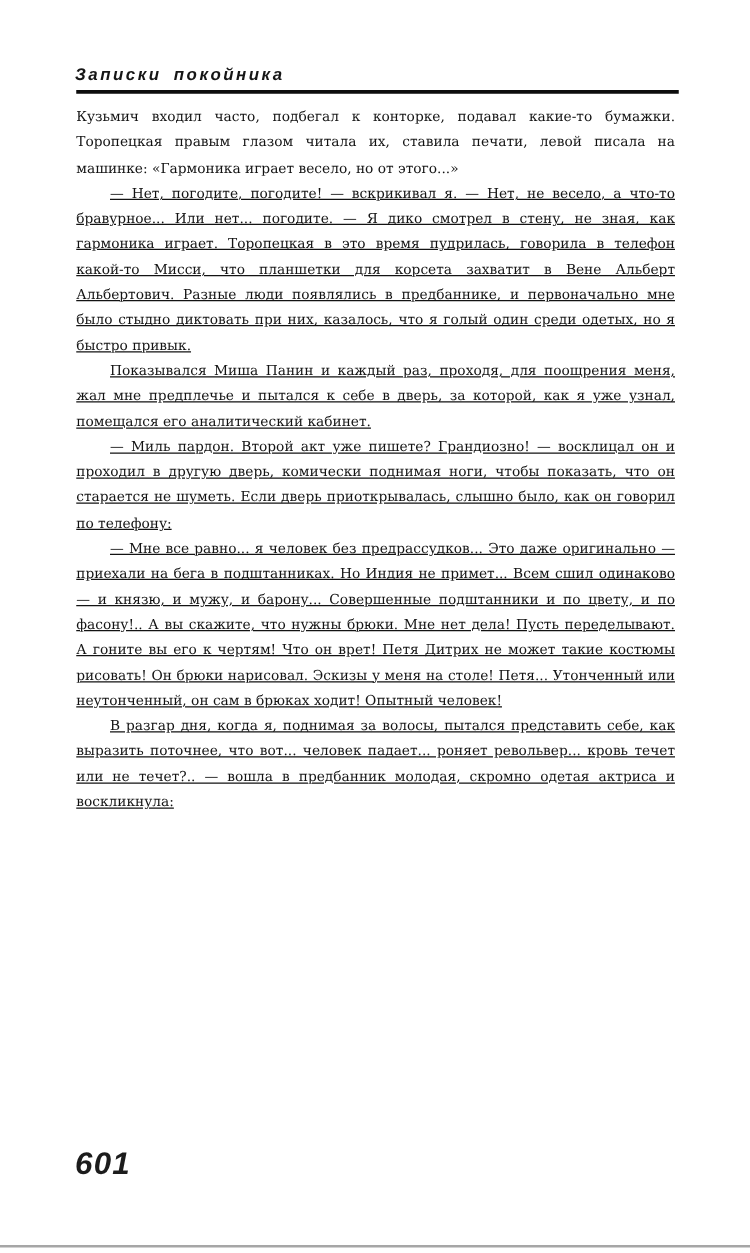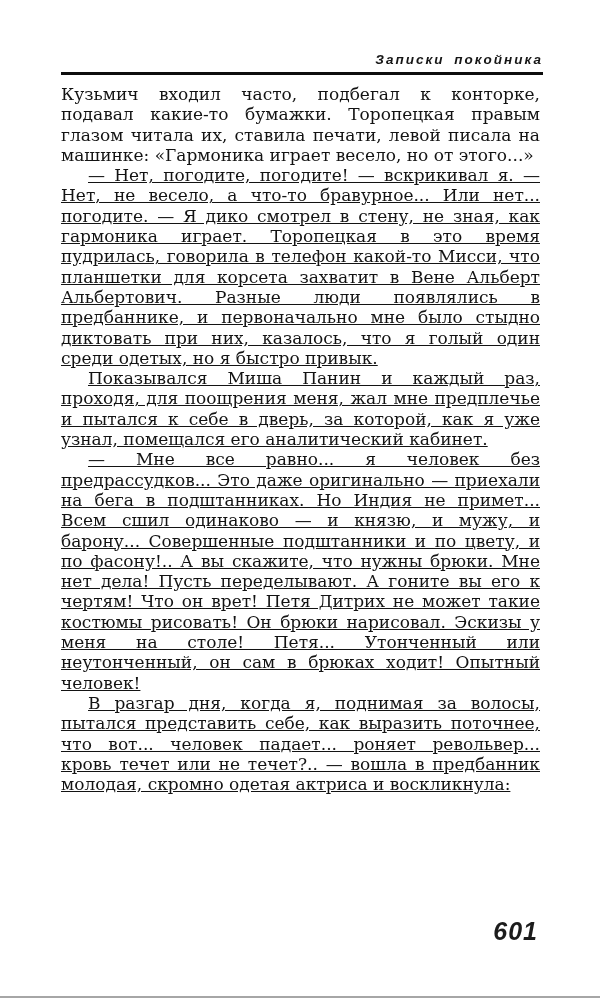--- a/index.html
+++ b/index.html
@@ -12,21 +12,20 @@
     width: 600px;
     height: 1002px;
     background: #ffffff;
     overflow: hidden;
   }
   .running-header {
     position: absolute;
     top: 52px;
     left: 60px;
     width: 483px;
-    text-align: right;
     font-family: "Liberation Sans", sans-serif;
     font-weight: bold;
     font-style: italic;
     font-size: 13.5px;
     letter-spacing: 2px;
     word-spacing: 4px;
     color: #161616;
     white-space: nowrap;
   }
   .header-rule {
@@ -36,41 +35,41 @@
     width: 482px;
     height: 2.5px;
     background: #0d0d0d;
   }
   .page-body {
     position: absolute;
     top: 84px;
     left: 61px;
     width: 479px;
     font-family: "DejaVu Serif", serif;
-    font-size: 17px;
+    font-size: 11px;
     line-height: 20.3px;
     text-align: justify;
     color: #131313;
     hyphens: auto;
     -webkit-hyphens: auto;
   }
   .page-body p {
     margin: 0;
     padding: 0;
   }
   .page-body p.indent {
     text-indent: 27px;
     text-decoration: underline;
   }
   .page-number {
     position: absolute;
     top: 917px;
     left: 60px;
     width: 478px;
-    text-align: right;
+    text-align: left;
     font-family: "Liberation Sans", sans-serif;
     font-weight: bold;
     font-style: italic;
     font-size: 25px;
     letter-spacing: 1px;
     color: #1c1c1c;
   }
   .scan-edge-line {
     position: absolute;
     left: 0;
@@ -88,20 +87,21 @@
   <div class="running-header">
     <span>Записки покойника</span>
   </div>
 
   <div class="header-rule"></div>
 
   <div class="page-body">
     <p>Кузьмич входил часто, подбегал к конторке, подавал какие-то бумажки. Торопецкая правым глазом читала их, ставила печати, левой писала на машинке: «Гармоника играет весело, но от этого...»</p>
     <p class="indent">— Нет, погодите, погодите! — вскрикивал я. — Нет, не весело, а что-то бравурное... Или нет... погодите. — Я дико смотрел в стену, не зная, как гармоника играет. Торопецкая в это время пудрилась, говорила в телефон какой-то Мисси, что планшетки для корсета захватит в Вене Альберт Альбертович. Разные люди появлялись в предбаннике, и первоначально мне было стыдно диктовать при них, казалось, что я голый один среди одетых, но я быстро привык.</p>
     <p class="indent">Показывался Миша Панин и каждый раз, проходя, для поощрения меня, жал мне предплечье и пытался к себе в дверь, за которой, как я уже узнал, помещался его аналитический кабинет.</p>
+    <p class="indent">— Миль пардон. Второй акт уже пишете? Грандиозно! — восклицал он и проходил в другую дверь, комически поднимая ноги, чтобы показать, что он старается не шуметь. Если дверь приоткрывалась, слышно было, как он говорил по телефону:</p>
     <p class="indent">— Мне все равно... я человек без предрассудков... Это даже оригинально — приехали на бега в подштанниках. Но Индия не примет... Всем сшил одинаково — и князю, и мужу, и барону... Совершенные подштанники и по цвету, и по фасону!.. А вы скажите, что нужны брюки. Мне нет дела! Пусть переделывают. А гоните вы его к чертям! Что он врет! Петя Дитрих не может такие костюмы рисовать! Он брюки нарисовал. Эскизы у меня на столе! Петя... Утонченный или неутонченный, он сам в брюках ходит! Опытный человек!</p>
     <p class="indent">В разгар дня, когда я, поднимая за волосы, пытался представить себе, как выразить поточнее, что вот... человек падает... роняет револьвер... кровь течет или не течет?.. — вошла в предбанник молодая, скромно одетая актриса и воскликнула:</p>
   </div>
 
   <div class="page-number">601</div>
 
   <div class="scan-edge-line"></div>
 
 </div>
 

